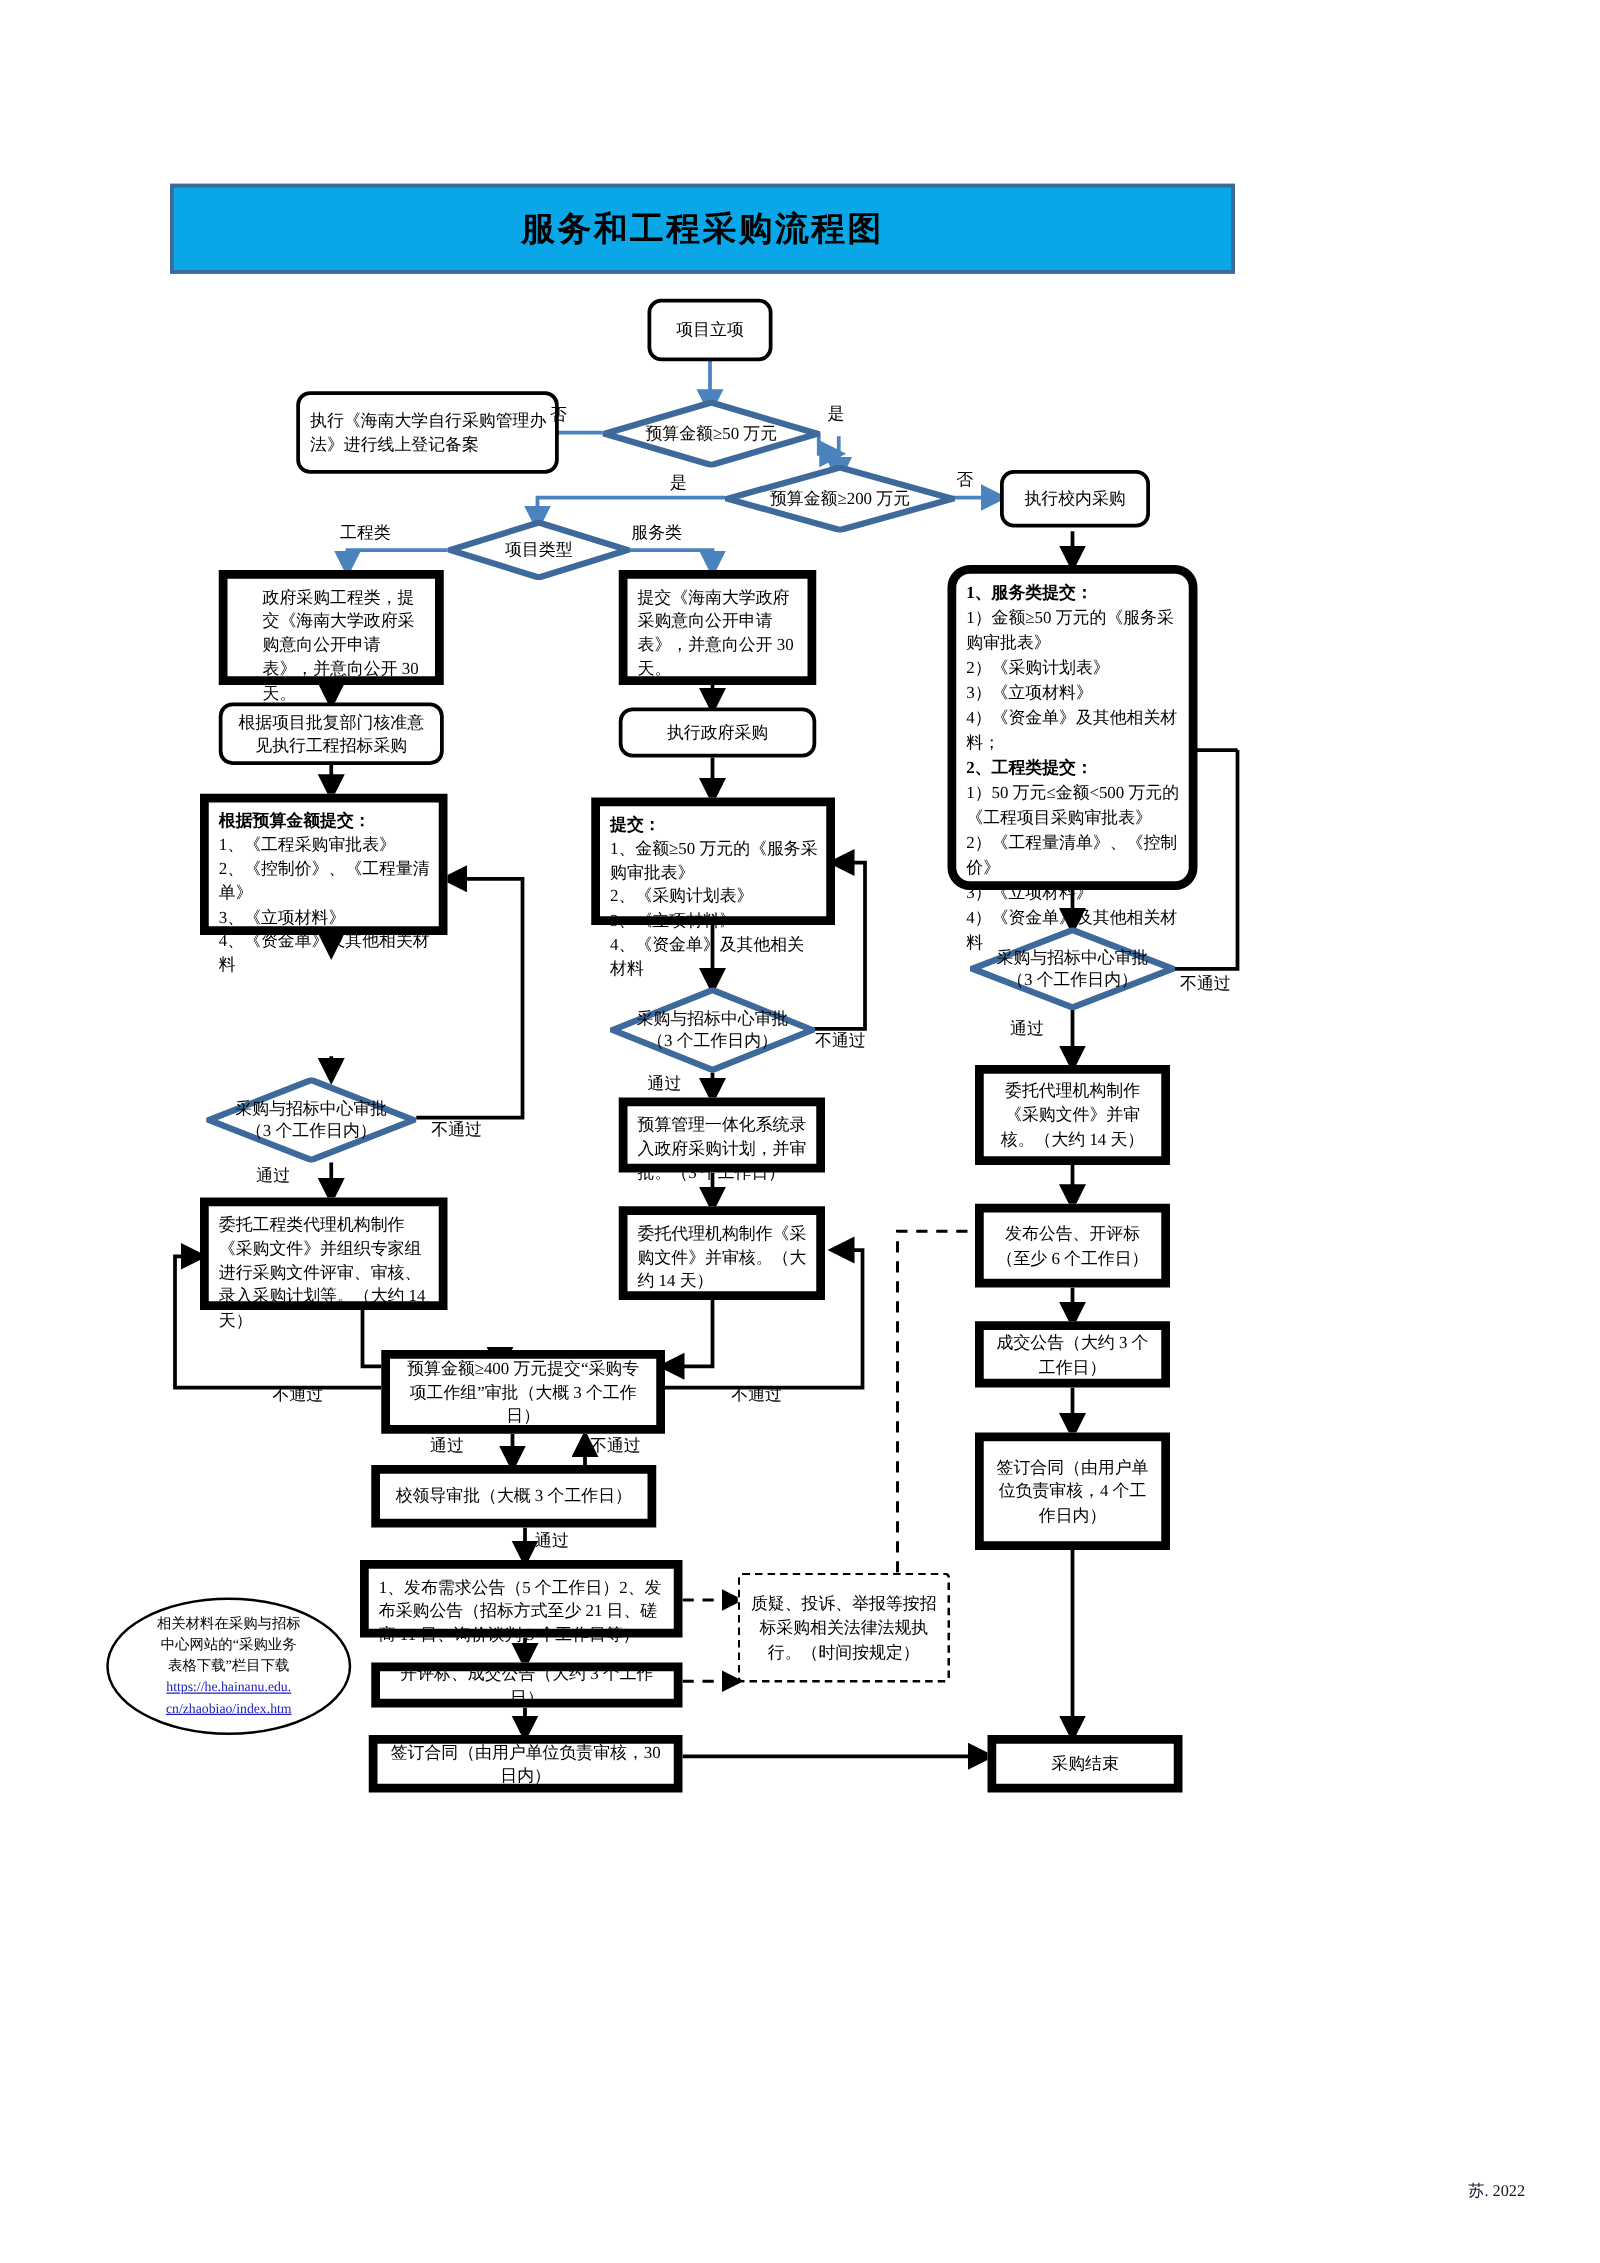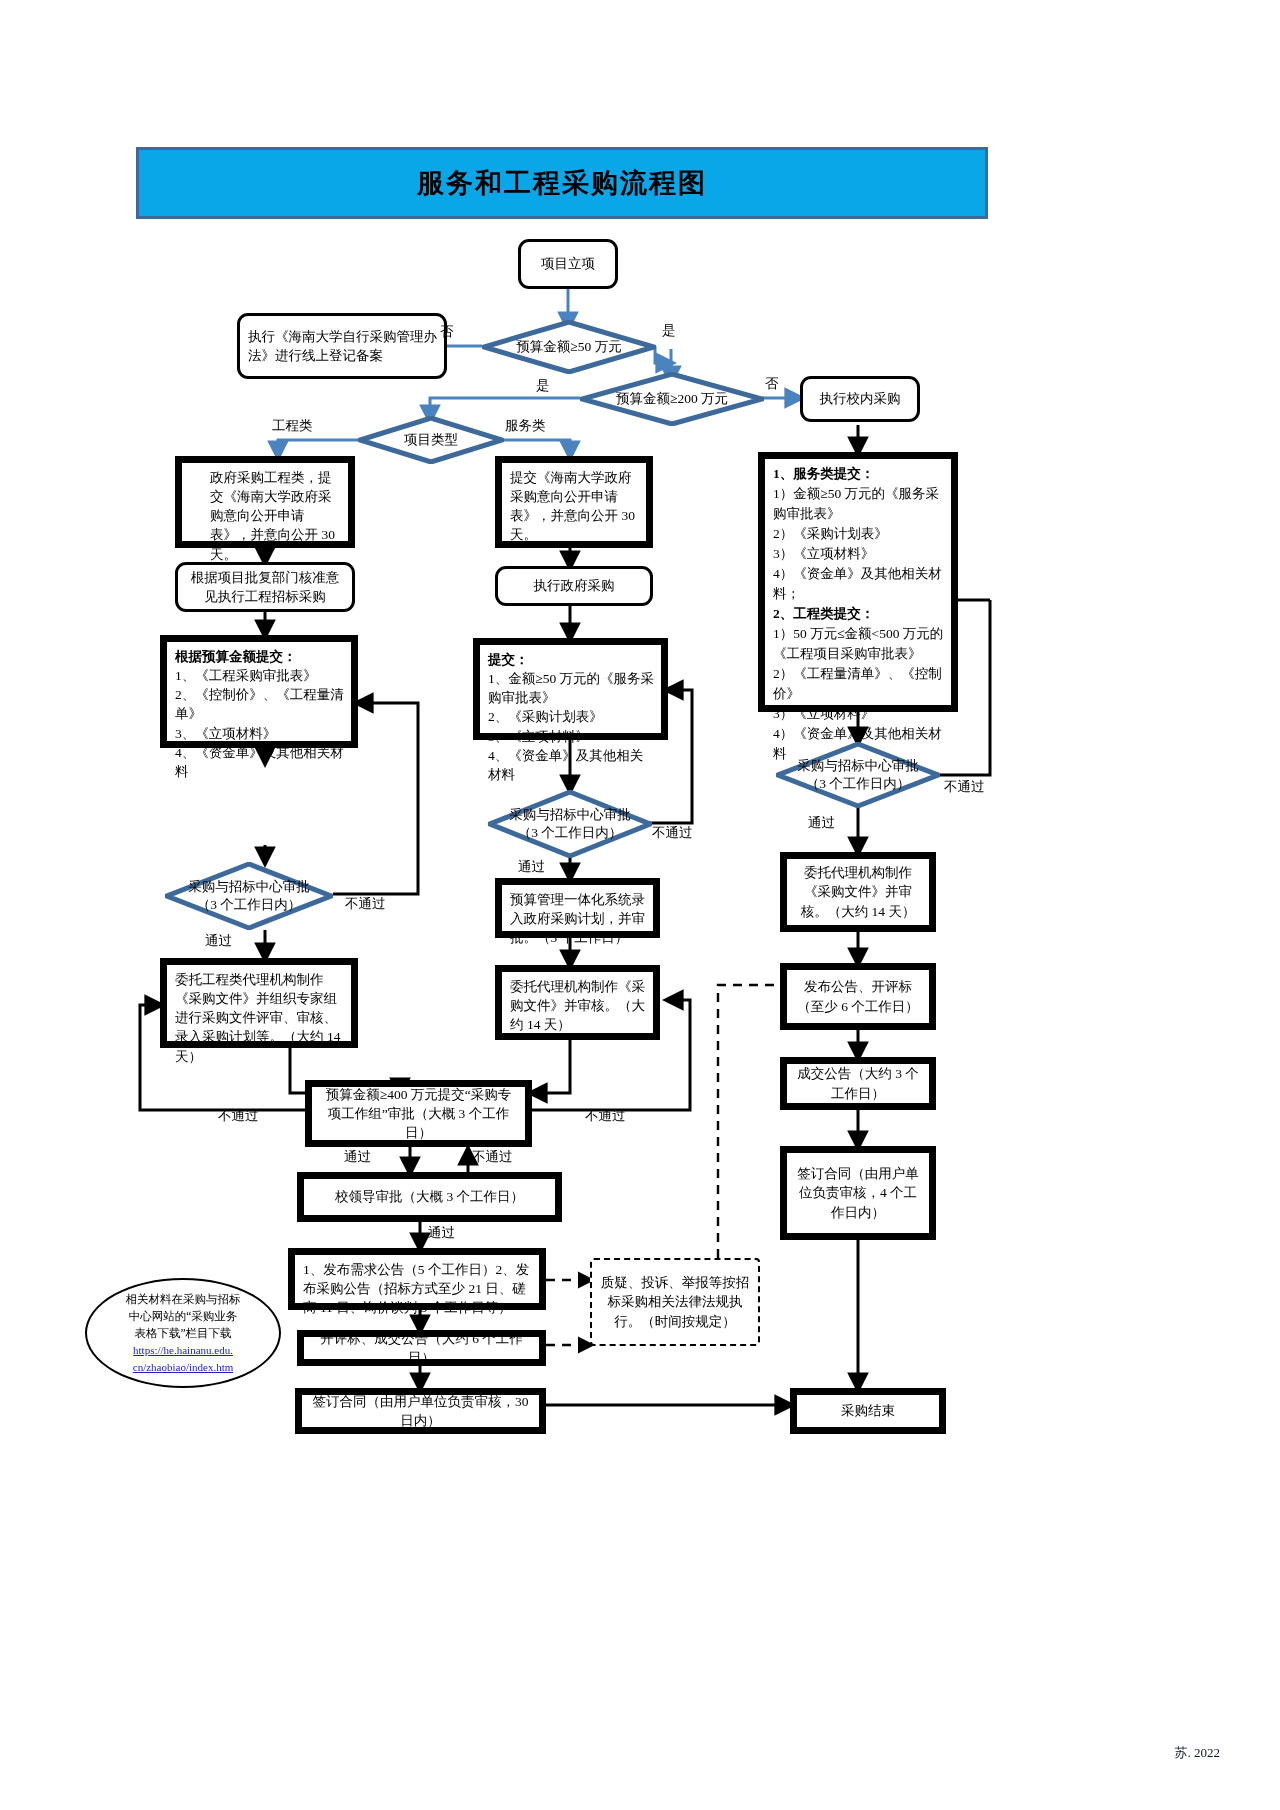--- a/index.html
+++ b/index.html
@@ -236,21 +236,21 @@
     </div>
   </div>
 
   <div class="node left" style="left:495px;top:878px;width:165px;height:60px;">预算管理一体化系统录入政府采购计划，并审批。（3 个工作日）</div>
 
   <div class="node left" style="left:495px;top:965px;width:165px;height:75px;">委托代理机构制作《采购文件》并审核。（大约 14 天）</div>
 
   <span class="elabel" style="left:652px;top:824px;">不通过</span>
   <span class="elabel" style="left:518px;top:858px;">通过</span>
 
-  <div class="node left" style="left:758px;top:452px;width:200px;height:260px;line-height:1.48;">
+  <div class="node left" style="left:758px;top:452px;width:200px;height:260px;line-height:1.48;border-radius:18px;">
     <div class="b">1、服务类提交：</div>
     <div>1）金额≥50 万元的《服务采购审批表》</div>
     <div>2）《采购计划表》</div>
     <div>3）《立项材料》</div>
     <div>4）《资金单》及其他相关材料；</div>
     <div class="b">2、工程类提交：</div>
     <div>1）50 万元≤金额&lt;500 万元的《工程项目采购审批表》</div>
     <div>2）《工程量清单》、《控制价》</div>
     <div>3）《立项材料》</div>
     <div>4）《资金单》及其他相关材料</div>
@@ -272,25 +272,25 @@
 
   <div class="node center" style="left:780px;top:1057px;width:156px;height:53px;padding:0 8px;">成交公告（大约 3 个工作日）</div>
 
   <div class="node center" style="left:780px;top:1146px;width:156px;height:94px;padding:0 8px;">签订合同（由用户单位负责审核，4 个工作日内）</div>
 
   <span class="elabel" style="left:944px;top:778px;">不通过</span>
   <span class="elabel" style="left:808px;top:814px;">通过</span>
 
   <div class="node center" style="left:305px;top:1080px;width:227px;height:67px;padding:0 8px;">预算金额≥400 万元提交“采购专项工作组”审批（大概 3 个工作日）</div>
 
-  <div class="node center" style="left:297px;top:1172px;width:265px;height:50px;padding:0 8px;">校领导审批（大概 3 个工作日）</div>
+  <div class="node center" style="left:297px;top:1172px;width:228px;height:50px;padding:0 8px;">校领导审批（大概 3 个工作日）</div>
 
   <div class="node left" style="left:288px;top:1248px;width:258px;height:62px;">1、发布需求公告（5 个工作日）2、发布采购公告（招标方式至少 21 日、磋商 11 日、询价谈判 3 个工作日等）</div>
 
-  <div class="node center" style="left:297px;top:1330px;width:249px;height:36px;padding:0 6px;">开评标、成交公告（大约 6 个工作日）</div>
+  <div class="node center" style="left:297px;top:1330px;width:249px;height:36px;padding:0 6px;">开评标、成交公告（大约 3 个工作日）</div>
 
   <div class="node center" style="left:295px;top:1388px;width:251px;height:46px;padding:0 8px;">签订合同（由用户单位负责审核，30 日内）</div>
 
   <div class="node center" style="left:790px;top:1388px;width:156px;height:46px;">采购结束</div>
 
   <span class="elabel" style="left:218px;top:1107px;">不通过</span>
   <span class="elabel" style="left:585px;top:1107px;">不通过</span>
   <span class="elabel" style="left:344px;top:1148px;">通过</span>
   <span class="elabel" style="left:472px;top:1148px;">不通过</span>
   <span class="elabel" style="left:428px;top:1224px;">通过</span>

